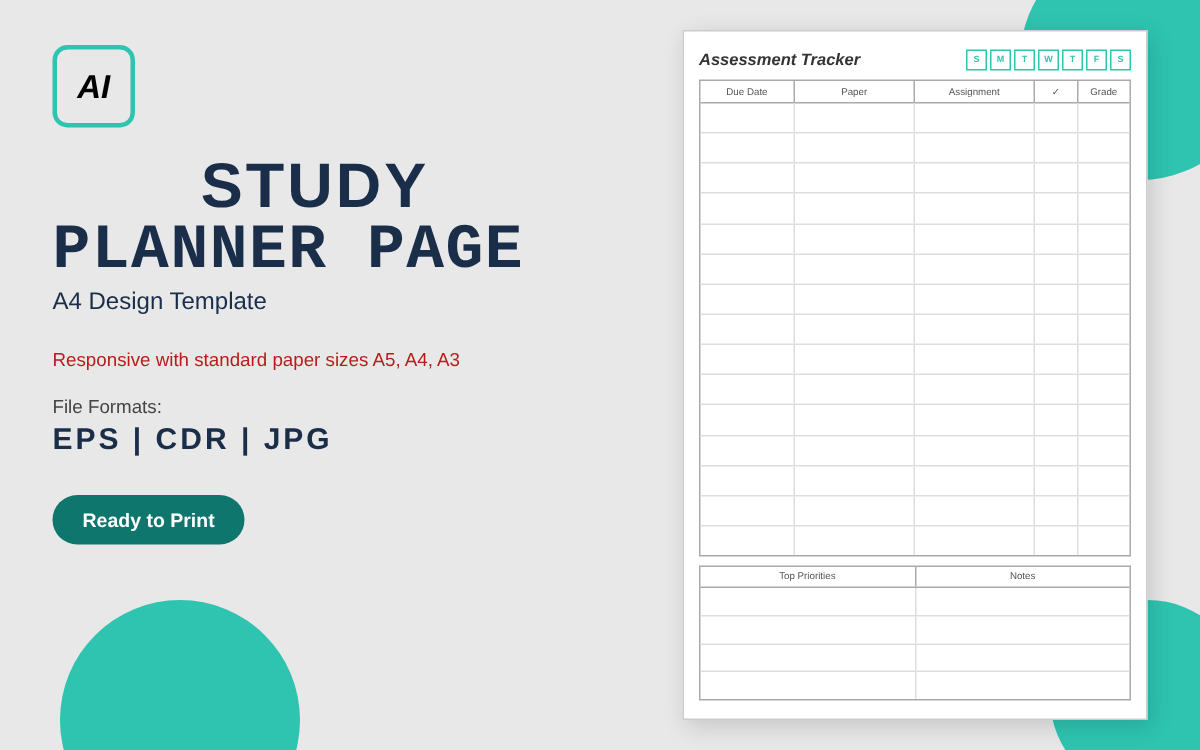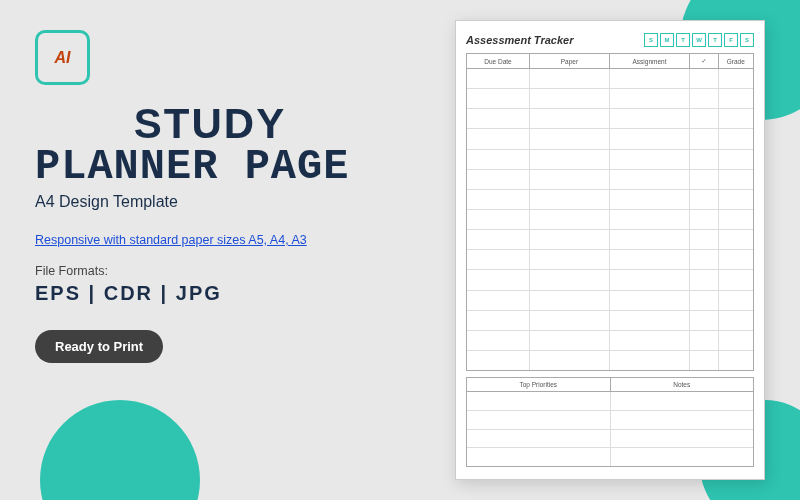--- a/index.html
+++ b/index.html
@@ -38,23 +38,23 @@
       width: 55px;
       height: 55px;
       border: 3px solid #2ec4b0;
       border-radius: 10px;
       display: flex;
       align-items: center;
       justify-content: center;
       margin-bottom: 18px;
     }
     .ai-logo-text {
-      font-size: 16px;
+      font-size: 22px;
       font-weight: bold;
-      color: #c2410c;
+      color: #000000;
       font-style: italic;
     }
 
     .study-title {
       font-size: 42px;
       font-weight: 700;
       color: #1a2e4a;
       line-height: 1;
       letter-spacing: 2px;
       text-transform: uppercase;
@@ -81,44 +81,43 @@
 
     .description {
       font-size: 12.5px;
       color: #444;
       line-height: 1.5;
       margin-bottom: 14px;
     }
 
     .responsive-text {
       font-size: 12.5px;
-      color: #1d4ed8;
+      color: #b91c1c;
       line-height: 1.5;
       margin-bottom: 14px;
-      text-decoration: underline;
     }
 
     .file-formats-section {
       margin-bottom: 20px;
     }
     .file-formats-label {
       font-size: 12.5px;
       color: #444;
       margin-bottom: 4px;
     }
     .file-formats-values {
       font-size: 20px;
       font-weight: 700;
       color: #1a2e4a;
       letter-spacing: 2px;
     }
 
     .ready-to-print-btn {
       display: inline-block;
-      background: #404040;
+      background: #0f766e;
       color: #fff;
       font-size: 13px;
       font-weight: 600;
       padding: 9px 20px;
       border-radius: 25px;
       border: none;
       cursor: pointer;
       width: fit-content;
       margin-top: 5px;
     }

